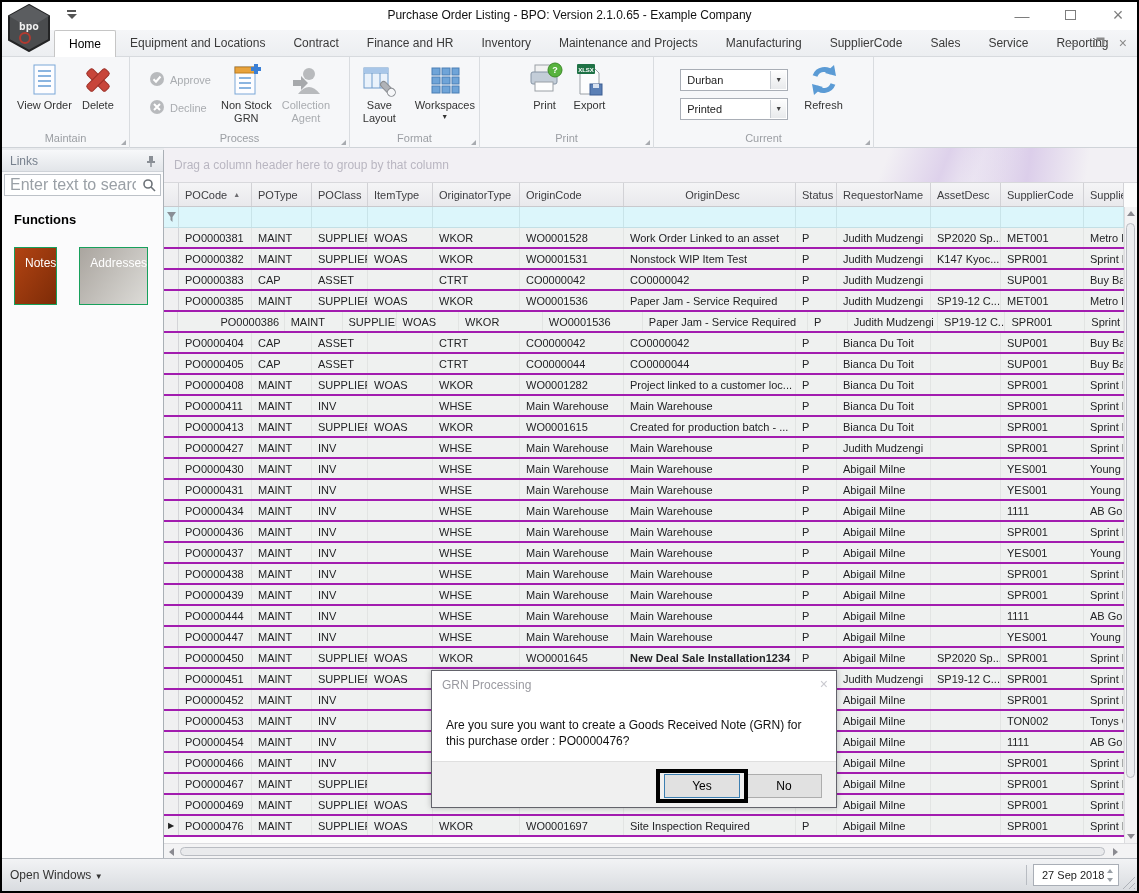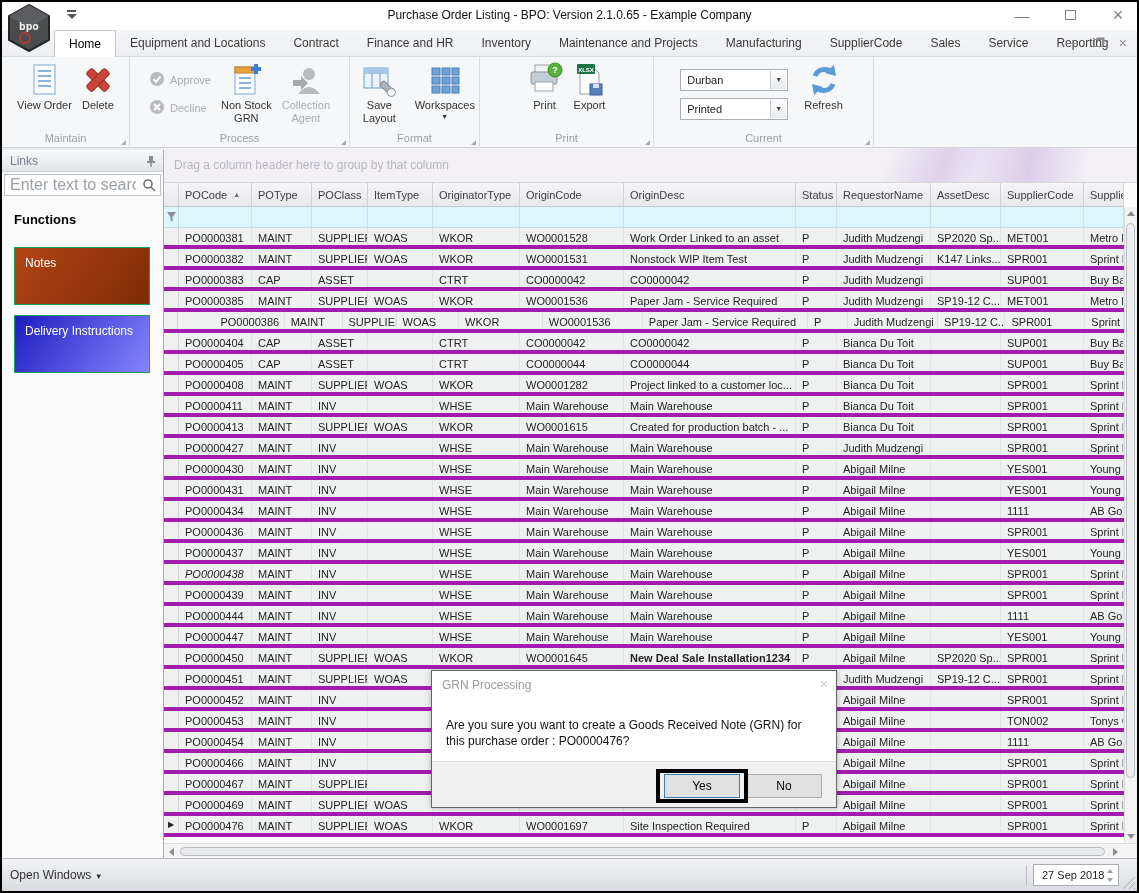--- a/index.html
+++ b/index.html
@@ -68,21 +68,21 @@
                 linear-gradient(98deg,transparent 58%,rgba(197,172,224,.5) 74%,transparent 88%); }
   .grouphint{ position:absolute; left:10px; top:10px; font-size:12px; color:#b9b6c1; }
   .ghead{ position:absolute; left:0; top:35px; right:13px; height:24px; display:flex; background:linear-gradient(#f4f4f6,#e9e9ec); border-bottom:1px solid #c9c9cd; }
   .hstub{ width:15px; border-right:1px solid #d2d2d6; }
   .hcell{ position:relative; display:flex; align-items:center; padding-left:6px; font-size:11px; color:#3d3d40; border-right:1px solid #d2d2d6; cursor:pointer; white-space:nowrap; overflow:hidden; }
   .hcell .sort{ font-size:7px; color:#6c6c70; margin-left:6px; }
   .frow{ position:absolute; left:0; top:59px; right:13px; height:21px; display:flex; background:#dcf6fb; border-bottom:1px solid #c3dfe5; }
   .fstub{ width:15px; border-right:1px solid #c9dde1; display:flex; align-items:center; justify-content:center; }
   .fcell{ border-right:1px solid #c9e4e9; cursor:text; }
   .gbody{ position:absolute; left:0; top:80px; right:13px; bottom:15px; overflow:hidden; background:#fcfcfc; }
-  .grow{ display:flex; height:21px; background:#eff1f0; border-bottom:4px solid #a21caf; cursor:pointer;justify-content:center; }
+  .grow{ display:flex; height:21px; background:#eff1f0; border-bottom:2px solid #a21caf; cursor:pointer;justify-content:center; }
   .ind{ width:15px; background:#f0f0f1; border-right:1px solid #d4d4d8; font-size:8px; color:#222; display:flex; align-items:center; justify-content:center; }
   .gcell{ font-size:11px; color:#232326; padding:4px 0 0 6px; border-right:1px solid #e2e4e3; white-space:nowrap; overflow:hidden; }
 
   
   .vscroll{ position:absolute; right:0; top:59px; width:13px; bottom:15px; background:#f3f3f4; border-left:1px solid #dcdcdf; }
   .sbtn{ position:absolute; left:0; width:12px; height:13px; display:flex; align-items:center; justify-content:center; cursor:pointer; }
   .tri-up{ width:0;height:0;border-left:4px solid transparent;border-right:4px solid transparent;border-bottom:5px solid #8a8a90; }
   .tri-down{ width:0;height:0;border-left:4px solid transparent;border-right:4px solid transparent;border-top:5px solid #8a8a90; }
   .tri-left{ width:0;height:0;border-top:4px solid transparent;border-bottom:4px solid transparent;border-right:5px solid #8a8a90; }
   .tri-right{ width:0;height:0;border-top:4px solid transparent;border-bottom:4px solid transparent;border-left:5px solid #8a8a90; }
@@ -370,22 +370,23 @@
       <div class="searchbox">
         <input type="text" placeholder="Enter text to search..." style="">
         <span class="mag">
           <svg width="14" height="14">
               <circle cx="6" cy="6" r="4" fill="none" stroke="#6d7278" stroke-width="1.6"></circle>
               <line x1="9" y1="9" x2="13" y2="13" stroke="#6d7278" stroke-width="1.6"></line>
             </svg>
         </span>
       </div>
       <div class="functions-title">Functions</div>
-      <div id="fbtns" style="margin-top:20px; display:flex; flex-direction:column; gap:10px;">
+      <div id="fbtns" style="margin-top:20px; display:flex; flex-direction:row; gap:10px;">
           <div class="fbtn" style="background: linear-gradient(125deg, rgb(178, 68, 19), rgb(125, 43, 7)); border-color: rgb(23, 160, 92);">Notes</div>
+          <div class="fbtn" style="background: linear-gradient(125deg, rgb(170, 165, 159), rgb(221, 220, 216)); border-color: rgb(23, 160, 92);">Addresses</div>
           <div class="fbtn" style="background: linear-gradient(125deg, rgb(29, 29, 192), rgb(133, 133, 255)); border-color: rgb(23, 160, 92);">Delivery Instructions</div>
         </div>
     </div>
 
     <div class="grid">
       <div class="groupbar">
         <span class="grouphint">Drag a column header here to group by that column</span>
       </div>
       <div class="ghead">
         <div class="hstub"></div>
@@ -401,21 +402,21 @@
           </div>
           <div class="hcell" style="width: 65px;">
             <span>ItemType</span>
           </div>
           <div class="hcell" style="width: 87px;">
             <span>OriginatorType</span>
           </div>
           <div class="hcell" style="width: 104px;">
             <span>OriginCode</span>
           </div>
-          <div class="hcell" style="width: 172px;">
+          <div class="hcell" style="width: 172px; justify-content: center;">
             <span>OriginDesc</span>
           </div>
           <div class="hcell" style="width: 41px;">
             <span>Status</span>
           </div>
           <div class="hcell" style="width: 94px;">
             <span>RequestorName</span>
           </div>
           <div class="hcell" style="width: 70px;">
             <span>AssetDesc</span>
@@ -466,21 +467,21 @@
             <div class="ind"></div>
             <div class="gcell" style="width: 73px;">PO0000382</div>
             <div class="gcell" style="width: 60px;">MAINT</div>
             <div class="gcell" style="width: 56px;">SUPPLIER</div>
             <div class="gcell" style="width: 65px;">WOAS</div>
             <div class="gcell" style="width: 87px;">WKOR</div>
             <div class="gcell" style="width: 104px;">WO0001531</div>
             <div class="gcell" style="width: 172px;">Nonstock WIP Item Test</div>
             <div class="gcell" style="width: 41px;">P</div>
             <div class="gcell" style="width: 94px;">Judith Mudzengi</div>
-            <div class="gcell" style="width: 70px;">K147 Links...</div>
+            <div class="gcell" style="width: 70px;">K147 Kyoc...</div>
             <div class="gcell" style="width: 83px;">SPR001</div>
             <div class="gcell" style="width: 40px;">Sprint D</div>
           </div>
           <div class="grow">
             <div class="ind"></div>
             <div class="gcell" style="width: 73px;">PO0000383</div>
             <div class="gcell" style="width: 60px;">CAP</div>
             <div class="gcell" style="width: 56px;">ASSET</div>
             <div class="gcell" style="width: 65px;"></div>
             <div class="gcell" style="width: 87px;">CTRT</div>
@@ -682,21 +683,21 @@
             <div class="gcell" style="width: 104px;">Main Warehouse</div>
             <div class="gcell" style="width: 172px;">Main Warehouse</div>
             <div class="gcell" style="width: 41px;">P</div>
             <div class="gcell" style="width: 94px;">Abigail Milne</div>
             <div class="gcell" style="width: 70px;"></div>
             <div class="gcell" style="width: 83px;">YES001</div>
             <div class="gcell" style="width: 40px;">Young E</div>
           </div>
           <div class="grow">
             <div class="ind"></div>
-            <div class="gcell" style="width: 73px; font-style: italic;">PO0000438</div>
+            <div class="gcell" style="width: 73px;">PO0000438</div>
             <div class="gcell" style="width: 60px;">MAINT</div>
             <div class="gcell" style="width: 56px;">INV</div>
             <div class="gcell" style="width: 65px;"></div>
             <div class="gcell" style="width: 87px;">WHSE</div>
             <div class="gcell" style="width: 104px;">Main Warehouse</div>
             <div class="gcell" style="width: 172px;">Main Warehouse</div>
             <div class="gcell" style="width: 41px;">P</div>
             <div class="gcell" style="width: 94px;">Abigail Milne</div>
             <div class="gcell" style="width: 70px;"></div>
             <div class="gcell" style="width: 83px;">SPR001</div>

